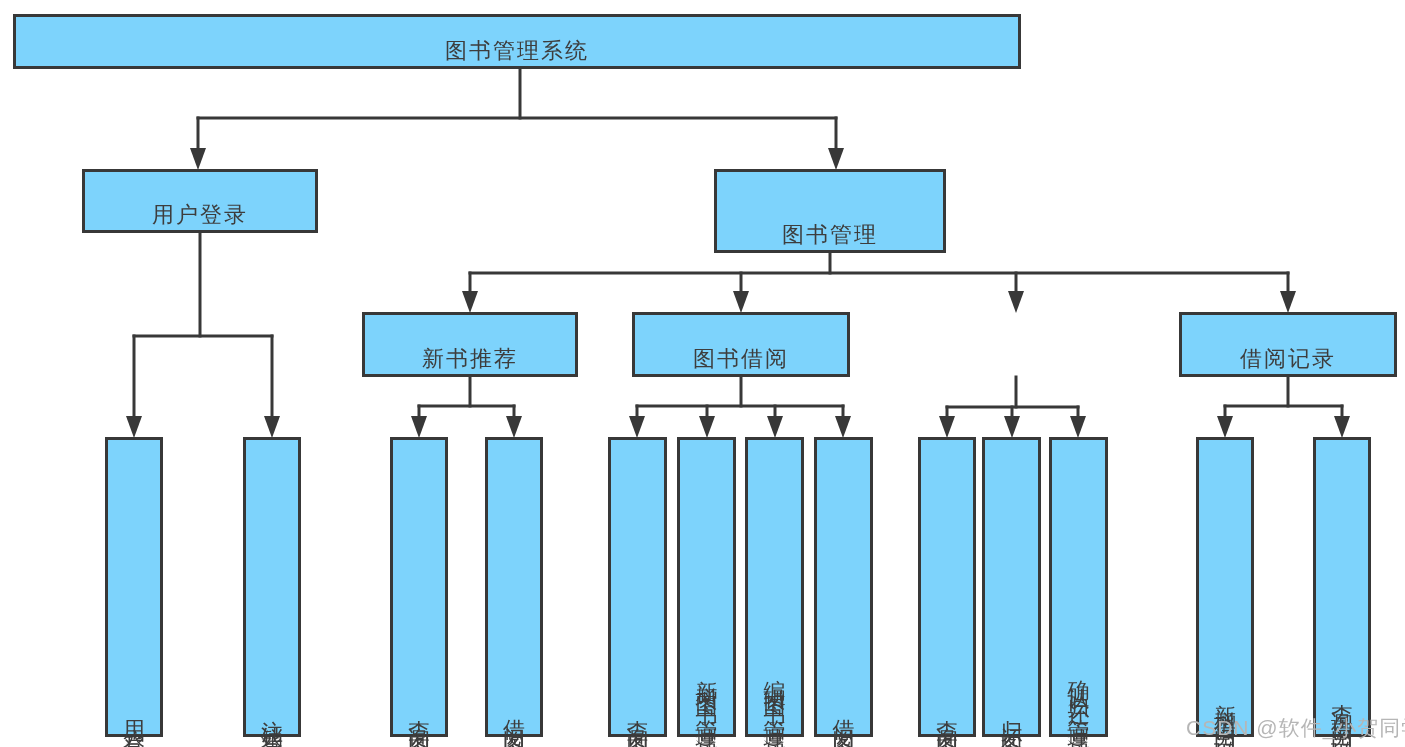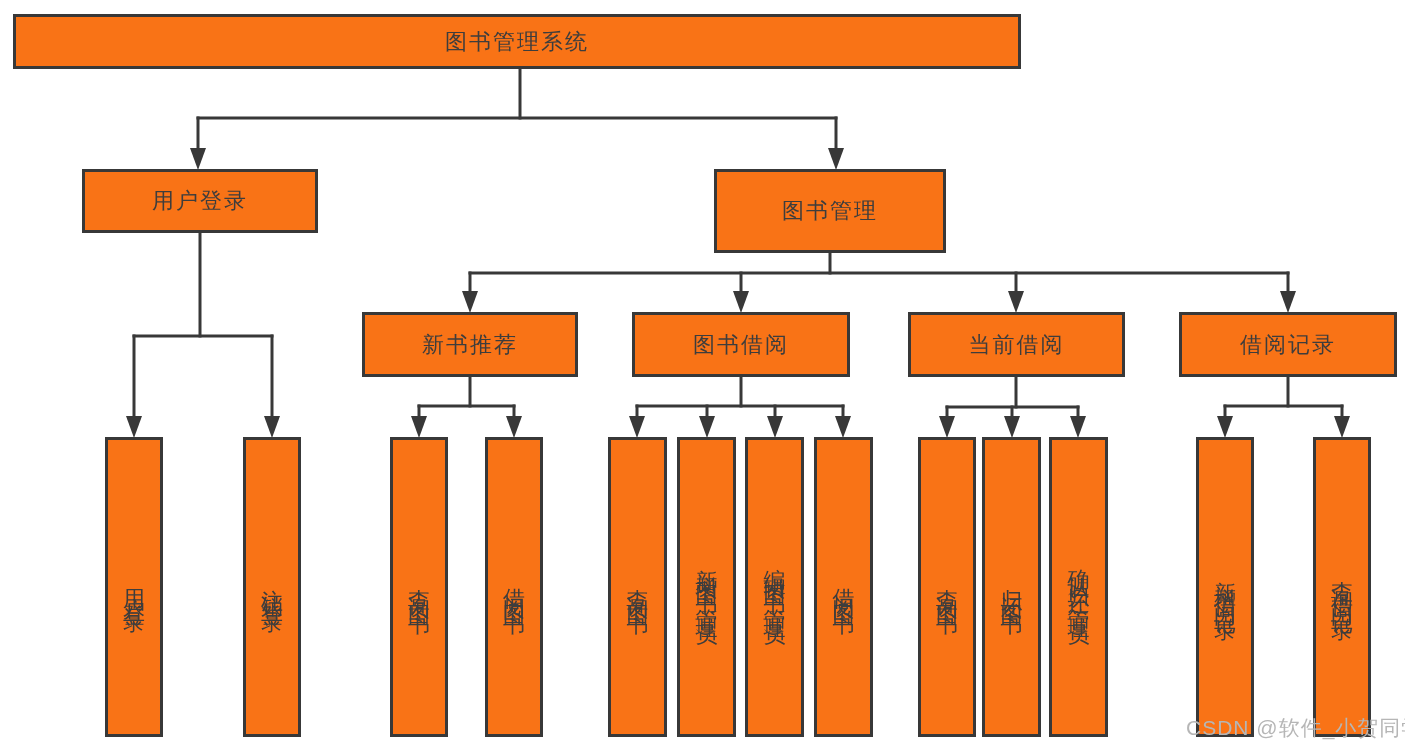--- a/index.html
+++ b/index.html
@@ -20,24 +20,24 @@
     position: absolute;
     left: 0;
     top: 0;
     width: 1405px;
     height: 747px;
     pointer-events: none;
   }
   .box {
     position: absolute;
     box-sizing: border-box;
-    background: #f97316;
+    background: #7dd3fc;
     border: 3px solid #383838;
     display: flex;
-    align-items: center;
+    align-items: flex-end;
     justify-content: center;
     color: #3d3d3d;
   }
   .hbox span {
     font-size: 22px;
     letter-spacing: 2px;
     white-space: nowrap;
   }
   .leaf {
     width: 58px;
@@ -177,23 +177,20 @@
   <div class="box hbox" id="book-management">
     <span>图书管理</span>
   </div>
 
   <div class="box hbox" id="new-book-rec">
     <span>新书推荐</span>
   </div>
   <div class="box hbox" id="book-borrow">
     <span>图书借阅</span>
   </div>
-  <div class="box hbox" id="current-borrow">
-    <span>当前借阅</span>
-  </div>
   <div class="box hbox" id="borrow-records">
     <span>借阅记录</span>
   </div>
 
   <div class="box leaf" id="leaf-user-login">
     <span>用户登录</span>
   </div>
   <div class="box leaf" id="leaf-logout">
     <span>注销登录</span>
   </div>

